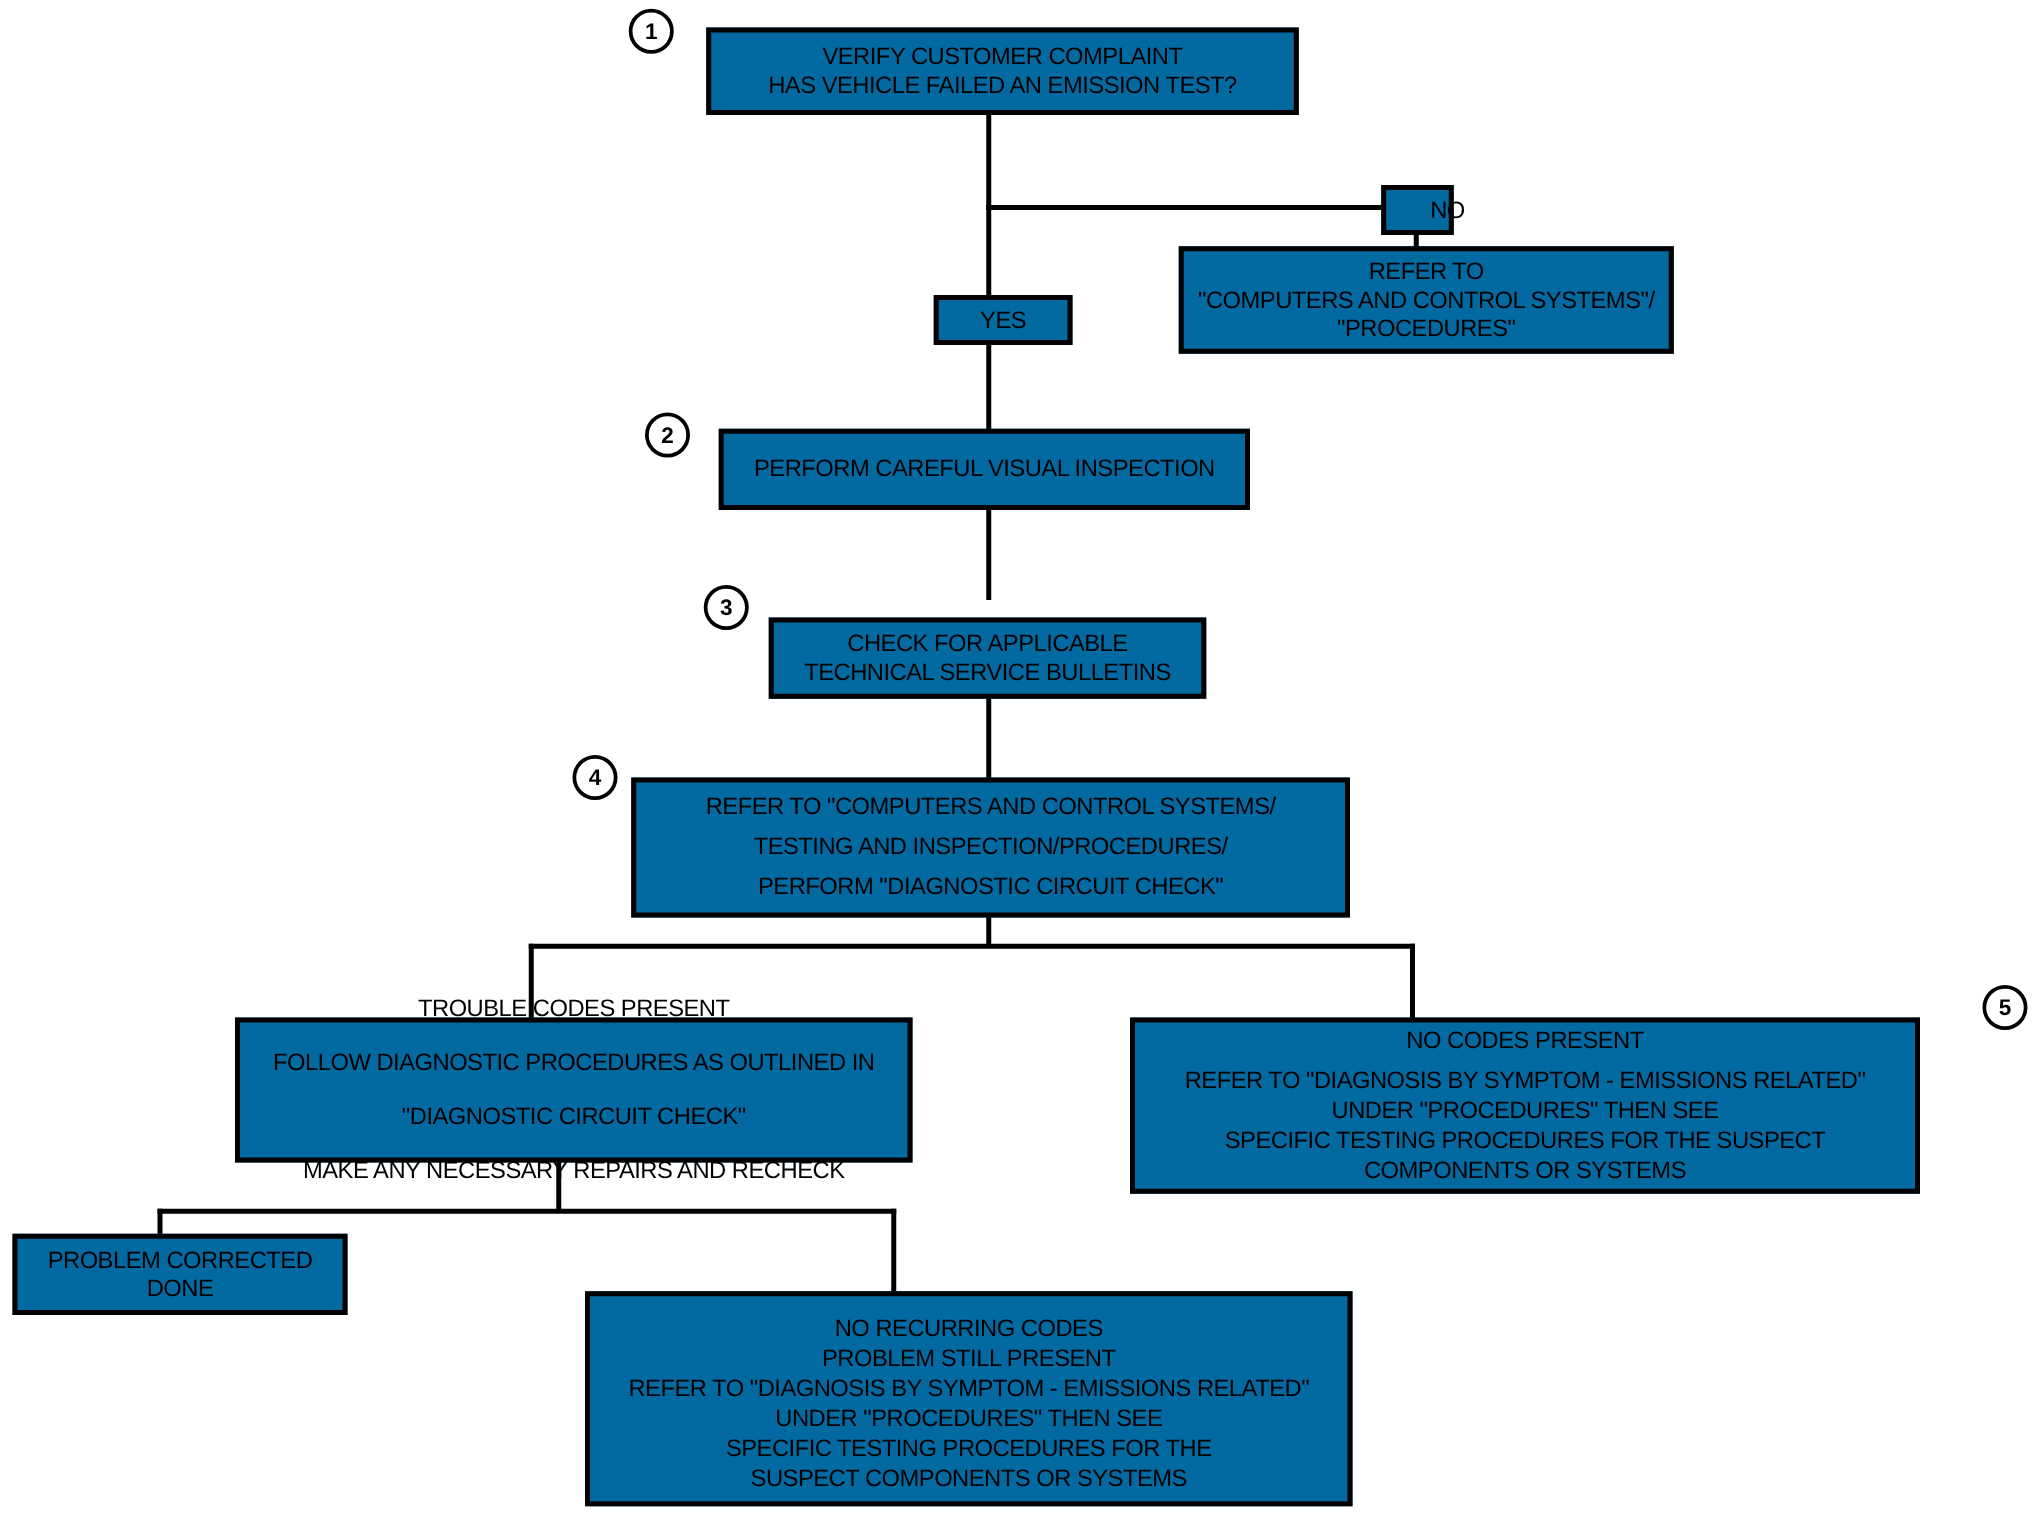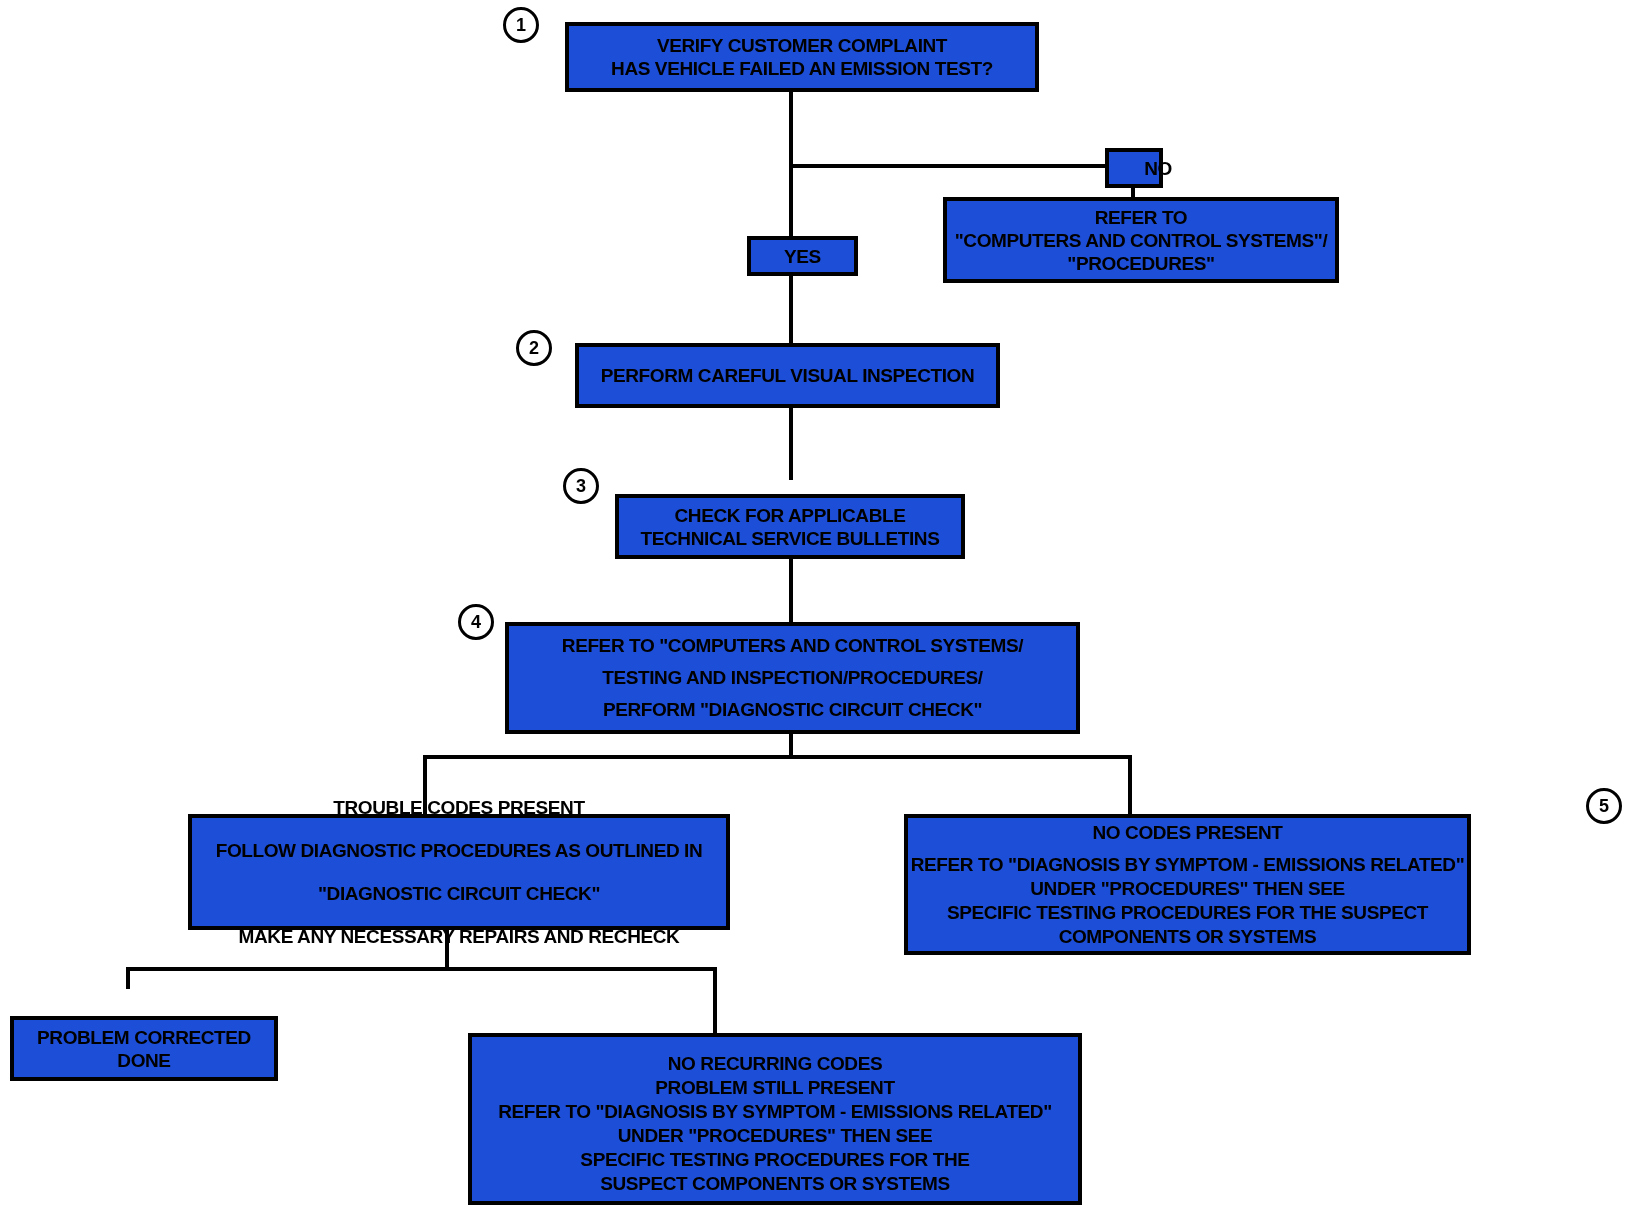--- a/index.html
+++ b/index.html
@@ -13,27 +13,27 @@
     height: 1214px;
     background: #ffffff;
     font-family: "Liberation Sans", sans-serif;
     color: #000000;
     overflow: hidden;
   }
   .cbox {
     position: absolute;
     box-sizing: border-box;
     border: 4px solid #000000;
-    background: #1d4ed8;
+    background: #0369a1;
     display: flex;
     flex-direction: column;
     align-items: center;
     justify-content: center;
     text-align: center;
-    font-weight: 700;
+    font-weight: 400;
     font-size: 19px;
     letter-spacing: -0.4px;
     line-height: 23px;
   }
   .cbox.topalign {
     justify-content: center;
     padding-top: 10px;
   }
   .tl { white-space: nowrap; }
   .tl.gap-below { margin-bottom: 8px; }
@@ -131,29 +131,29 @@
     <div class="tl">PERFORM  "DIAGNOSTIC CIRCUIT CHECK"</div>
   </div>
 
   <div class="cbox" style="left:188px;top:814px;width:542px;height:116px;gap:20px;">
     <div class="tl">TROUBLE CODES PRESENT</div>
     <div class="tl">FOLLOW DIAGNOSTIC PROCEDURES AS OUTLINED IN</div>
     <div class="tl">"DIAGNOSTIC CIRCUIT CHECK"</div>
     <div class="tl">MAKE ANY NECESSARY REPAIRS AND RECHECK</div>
   </div>
 
-  <div class="cbox loose" style="left:904px;top:814px;width:567px;height:141px;">
+  <div class="cbox loose" style="left:904px;top:814px;width:632px;height:141px;">
     <div class="tl gap-below">NO CODES PRESENT</div>
     <div class="tl">REFER TO "DIAGNOSIS BY SYMPTOM - EMISSIONS RELATED"</div>
     <div class="tl">UNDER  "PROCEDURES" THEN SEE</div>
     <div class="tl">SPECIFIC TESTING PROCEDURES  FOR THE SUSPECT</div>
     <div class="tl">COMPONENTS OR SYSTEMS</div>
   </div>
 
-  <div class="cbox" style="left:10px;top:987px;width:268px;height:65px;margin-top:29px;">
+  <div class="cbox" style="left:10px;top:987px;width:268px;height:65px;">
     <div class="tl">PROBLEM CORRECTED</div>
     <div class="tl">DONE</div>
   </div>
 
   <div class="cbox loose topalign" style="left:468px;top:1033px;width:614px;height:172px;">
     <div class="tl">NO RECURRING CODES</div>
     <div class="tl">PROBLEM STILL PRESENT</div>
     <div class="tl">REFER TO "DIAGNOSIS BY SYMPTOM - EMISSIONS RELATED"</div>
     <div class="tl">UNDER "PROCEDURES" THEN SEE</div>
     <div class="tl">SPECIFIC  TESTING PROCEDURES FOR THE</div>

